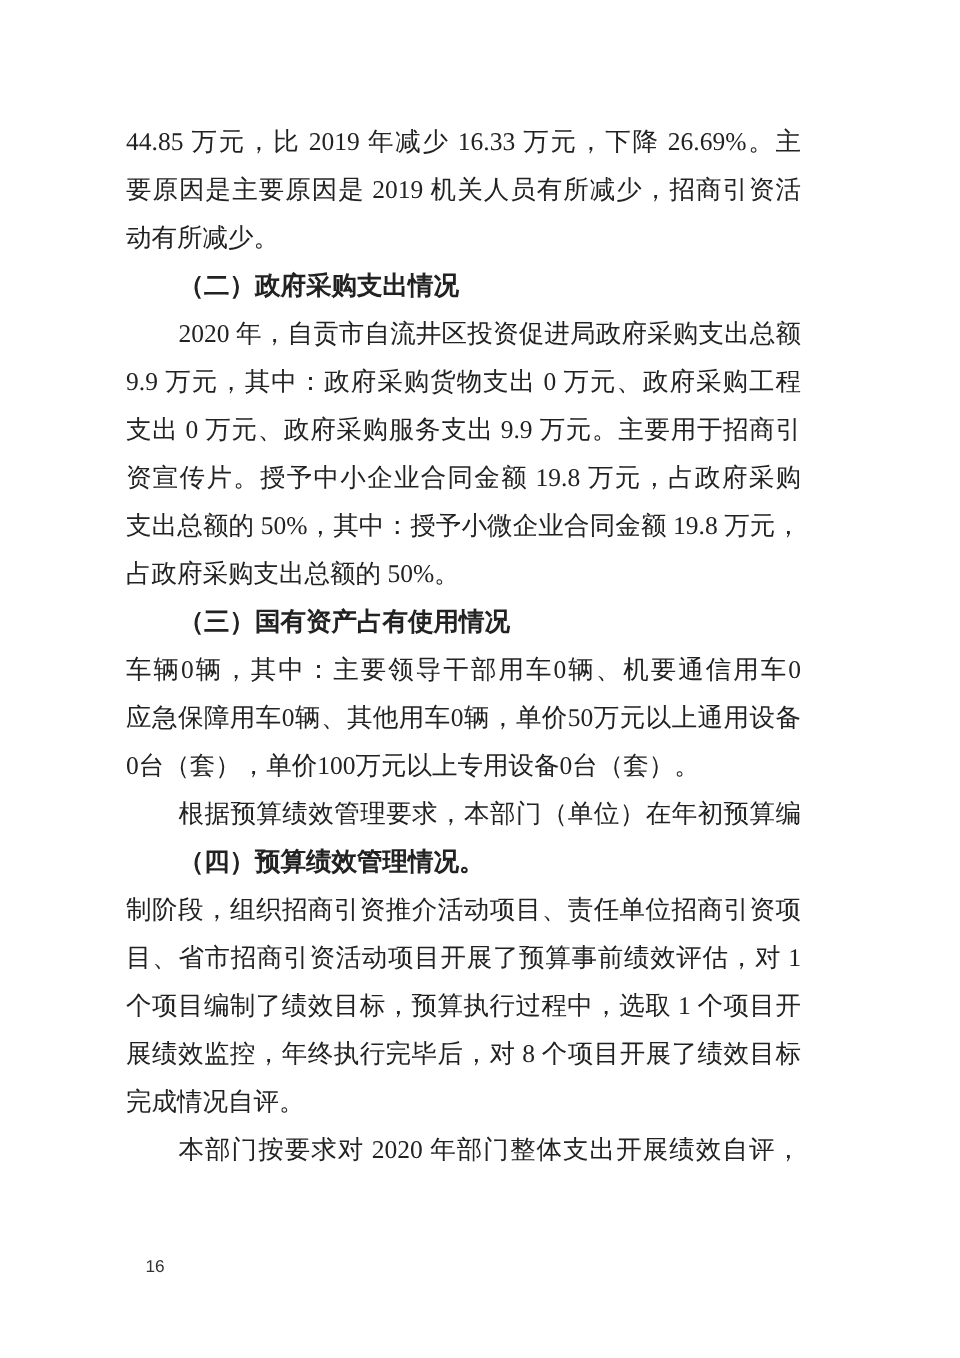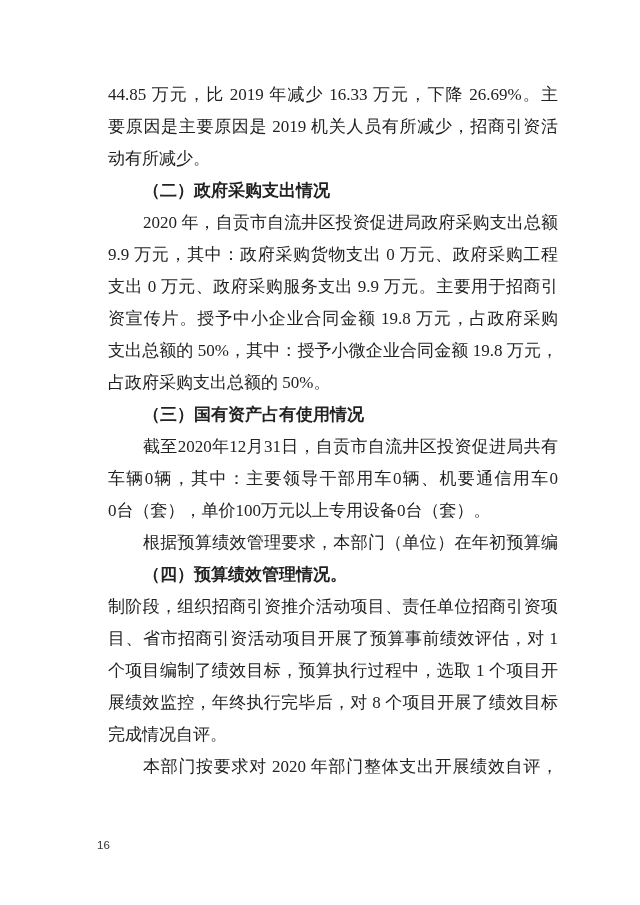--- a/index.html
+++ b/index.html
@@ -10,21 +10,21 @@
   .page {
     position: relative;
     width: 640px;
     height: 905px;
     background: #ffffff;
     overflow: hidden;
     font-family: "Liberation Serif", "DejaVu Serif", serif;
   }
   .content {
     position: absolute;
-    left: 108px;
+    left: 84px;
     top: 79px;
     width: 450px;
   }
   .line {
     height: 32px;
     line-height: 32px;
     font-size: 17px;
     color: #222222;
     white-space: normal;
     overflow: hidden;
@@ -58,22 +58,22 @@
       <div class="line justify">要原因是主要原因是 2019 机关人员有所减少，招商引资活</div>
       <div class="line">动有所减少。</div>
       <div class="line indent bold">（二）政府采购支出情况</div>
       <div class="line justify indent">2020 年，自贡市自流井区投资促进局政府采购支出总额</div>
       <div class="line justify">9.9 万元，其中：政府采购货物支出 0 万元、政府采购工程</div>
       <div class="line justify">支出 0 万元、政府采购服务支出 9.9 万元。主要用于招商引</div>
       <div class="line justify">资宣传片。授予中小企业合同金额 19.8 万元，占政府采购</div>
       <div class="line justify">支出总额的 50%，其中：授予小微企业合同金额 19.8 万元，</div>
       <div class="line">占政府采购支出总额的 50%。</div>
       <div class="line indent bold">（三）国有资产占有使用情况</div>
-      <div class="line justify indent">截至2020年12月31日，自贡市自流井区投资促进局共有</div>
       <div class="line justify">车辆0辆，其中：主要领导干部用车0辆、机要通信用车0辆、</div>
+      <div class="line justify">应急保障用车0辆、其他用车0辆，单价50万元以上通用设备</div>
       <div class="line">0台（套），单价100万元以上专用设备0台（套）。</div>
       <div class="line justify indent">根据预算绩效管理要求，本部门（单位）在年初预算编</div>
       <div class="line indent bold">（四）预算绩效管理情况。</div>
       <div class="line justify">制阶段，组织招商引资推介活动项目、责任单位招商引资项</div>
       <div class="line justify">目、省市招商引资活动项目开展了预算事前绩效评估，对 1</div>
       <div class="line justify">个项目编制了绩效目标，预算执行过程中，选取 1 个项目开</div>
       <div class="line justify">展绩效监控，年终执行完毕后，对 8 个项目开展了绩效目标</div>
       <div class="line">完成情况自评。</div>
       <div class="line justify indent">本部门按要求对 2020 年部门整体支出开展绩效自评，</div>
     </div>

